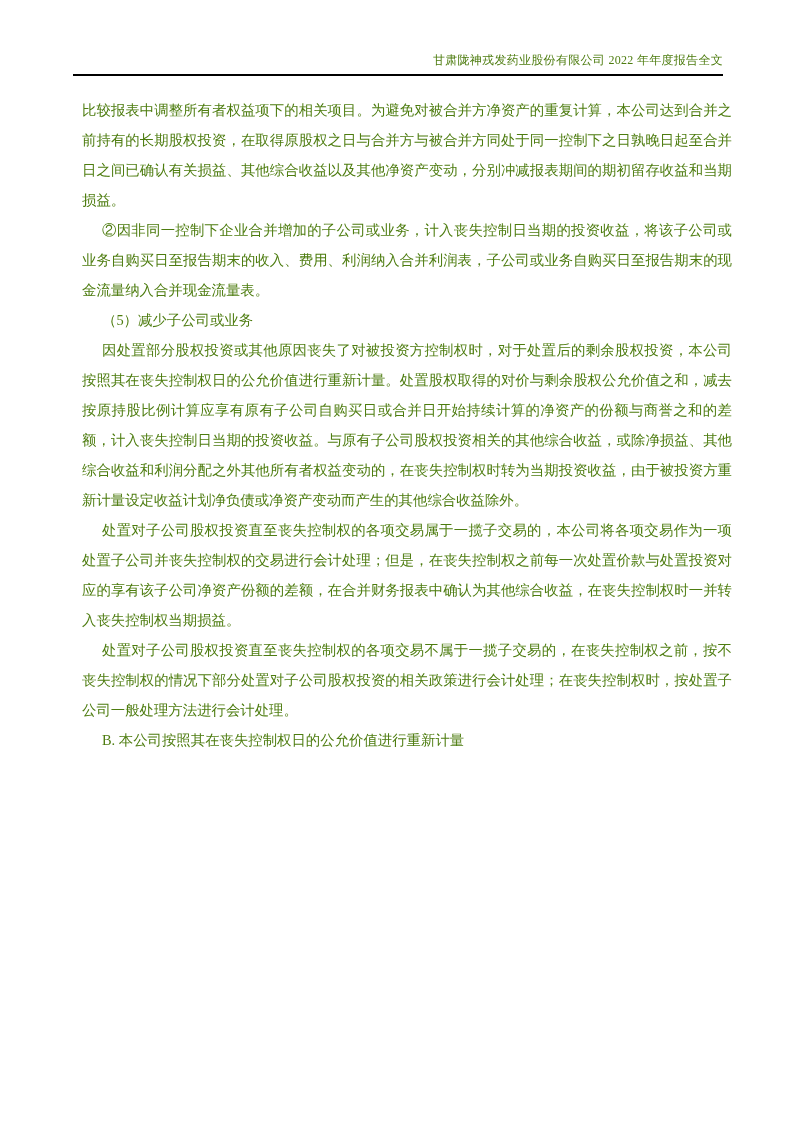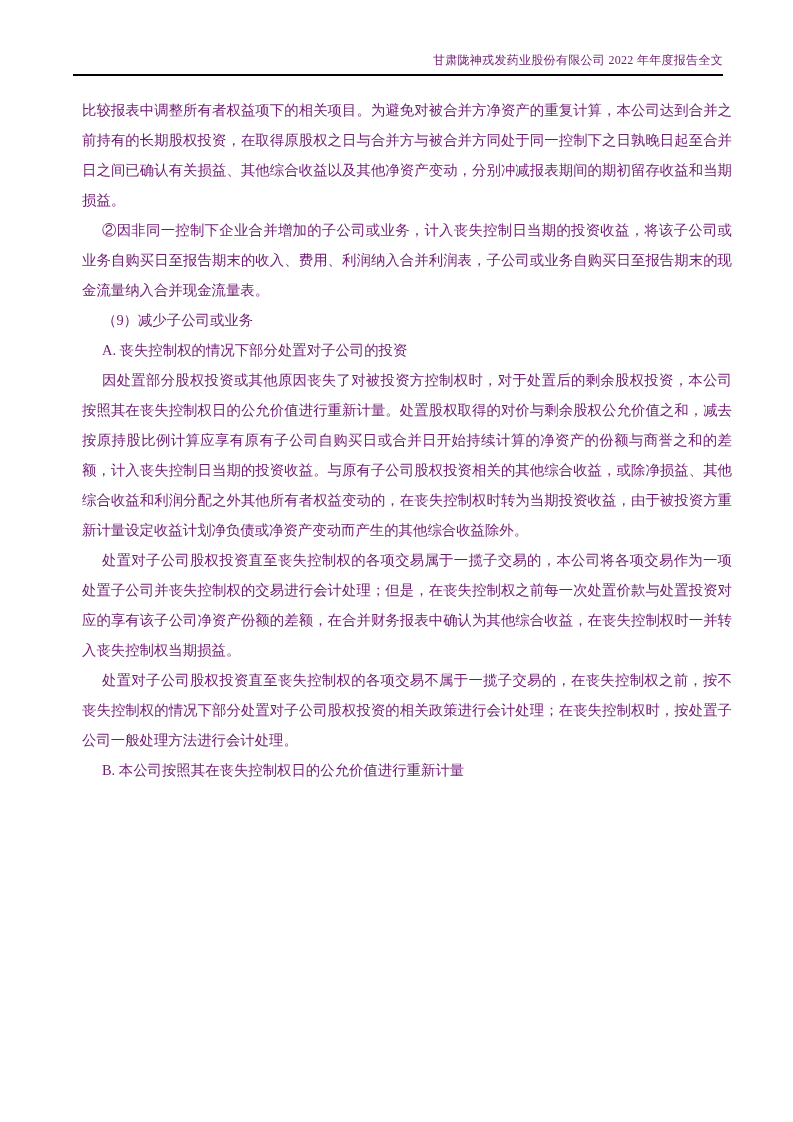--- a/index.html
+++ b/index.html
@@ -7,21 +7,21 @@
     padding: 0;
     background: #ffffff;
   }
   .page {
     position: relative;
     width: 793px;
     height: 816px;
     background: #ffffff;
     overflow: hidden;
     font-family: "Liberation Serif", "DejaVu Serif", serif;
-    color: #701a75;
+    color: #4d7c0f;
   }
   .header {
     position: absolute;
     left: 73px;
     width: 650px;
     top: 52px;
     text-align: right;
     font-size: 12px;
     letter-spacing: 0.3px;
     border-bottom: 2px solid #000000;
@@ -58,22 +58,21 @@
 
 <div class="page">
 
   <div class="header">
     <span>甘肃陇神戎发药业股份有限公司 2022 年年度报告全文</span>
   </div>
 
   <div class="body-text">
     <p class="para no-indent">比较报表中调整所有者权益项下的相关项目。为避免对被合并方净资产的重复计算，本公司达到合并之前持有的长期股权投资，在取得原股权之日与合并方与被合并方同处于同一控制下之日孰晚日起至合并日之间已确认有关损益、其他综合收益以及其他净资产变动，分别冲减报表期间的期初留存收益和当期损益。</p>
     <p class="para">②因非同一控制下企业合并增加的子公司或业务，计入丧失控制日当期的投资收益，将该子公司或业务自购买日至报告期末的收入、费用、利润纳入合并利润表，子公司或业务自购买日至报告期末的现金流量纳入合并现金流量表。</p>
-    <p class="para">（9）减少子公司或业务</p>
-    <p class="para">A. 丧失控制权的情况下部分处置对子公司的投资</p>
+    <p class="para">（5）减少子公司或业务</p>
     <p class="para">因处置部分股权投资或其他原因丧失了对被投资方控制权时，对于处置后的剩余股权投资，本公司按照其在丧失控制权日的公允价值进行重新计量。处置股权取得的对价与剩余股权公允价值之和，减去按原持股比例计算应享有原有子公司自购买日或合并日开始持续计算的净资产的份额与商誉之和的差额，计入丧失控制日当期的投资收益。与原有子公司股权投资相关的其他综合收益，或除净损益、其他综合收益和利润分配之外其他所有者权益变动的，在丧失控制权时转为当期投资收益，由于被投资方重新计量设定收益计划净负债或净资产变动而产生的其他综合收益除外。</p>
     <p class="para">处置对子公司股权投资直至丧失控制权的各项交易属于一揽子交易的，本公司将各项交易作为一项处置子公司并丧失控制权的交易进行会计处理；但是，在丧失控制权之前每一次处置价款与处置投资对应的享有该子公司净资产份额的差额，在合并财务报表中确认为其他综合收益，在丧失控制权时一并转入丧失控制权当期损益。</p>
     <p class="para">处置对子公司股权投资直至丧失控制权的各项交易不属于一揽子交易的，在丧失控制权之前，按不丧失控制权的情况下部分处置对子公司股权投资的相关政策进行会计处理；在丧失控制权时，按处置子公司一般处理方法进行会计处理。</p>
     <p class="para">B. 本公司按照其在丧失控制权日的公允价值进行重新计量</p>
   </div>
 
   <div class="footer">
     <span>108</span>
   </div>
 

